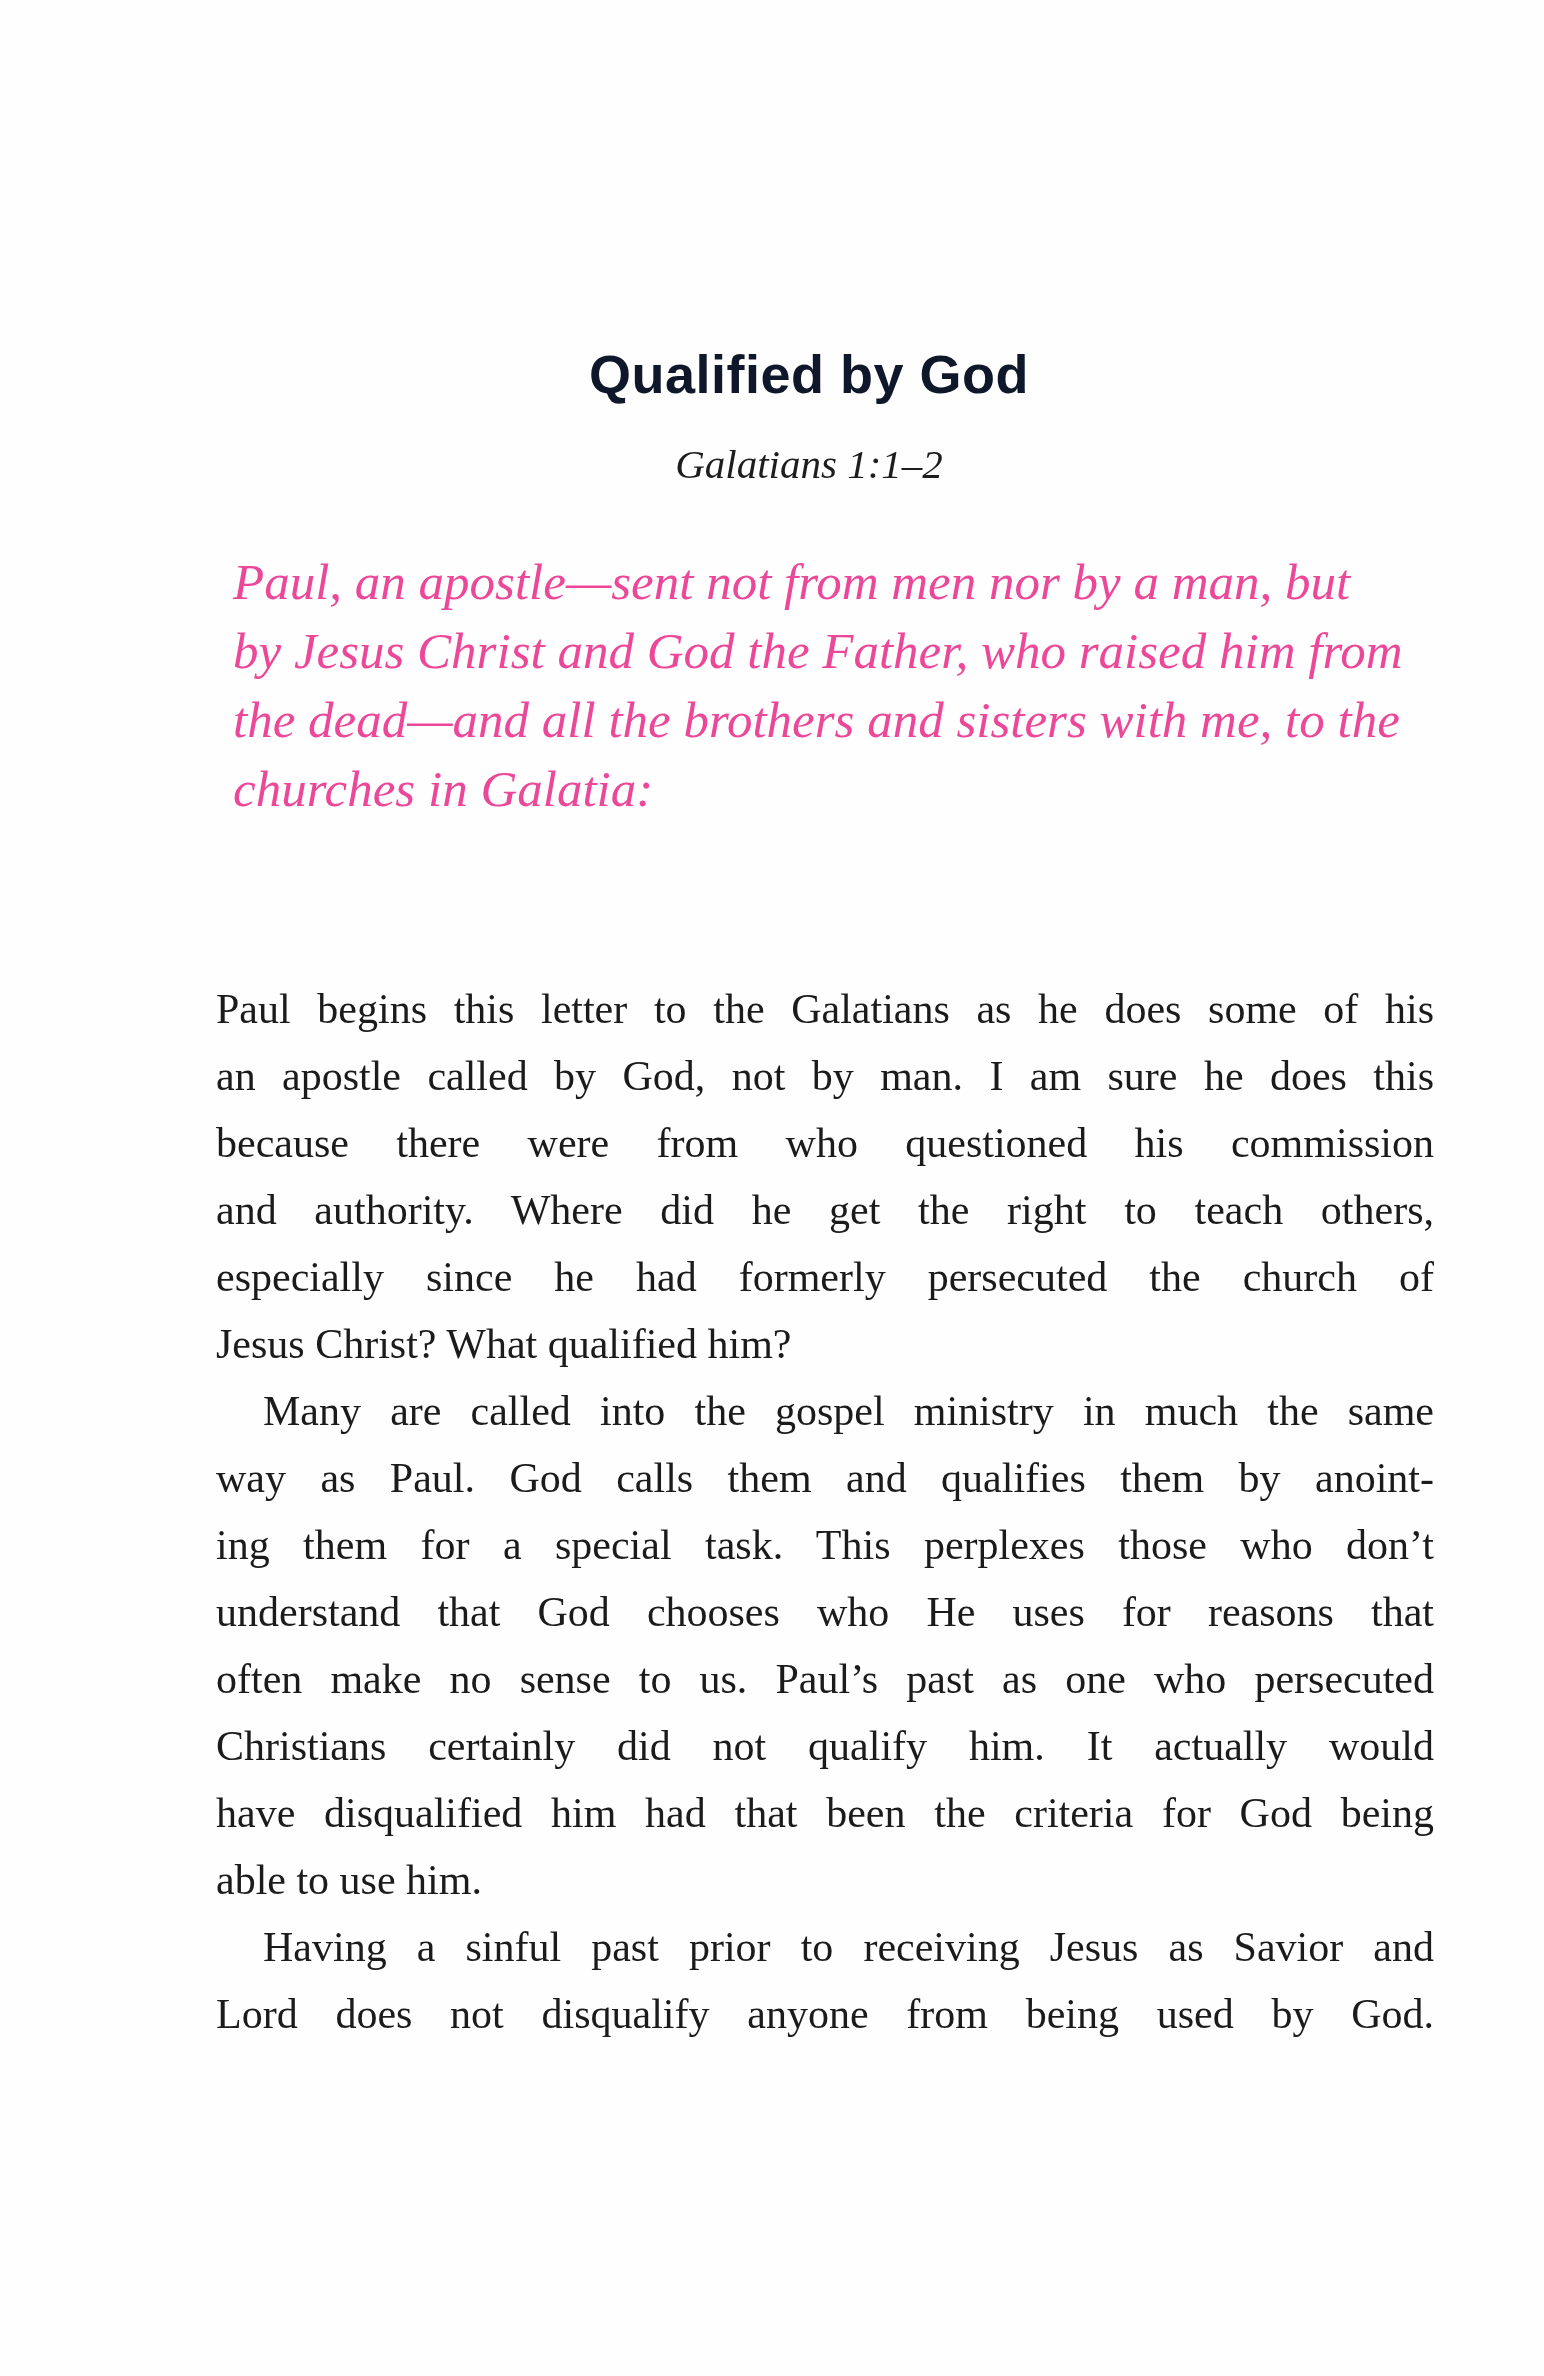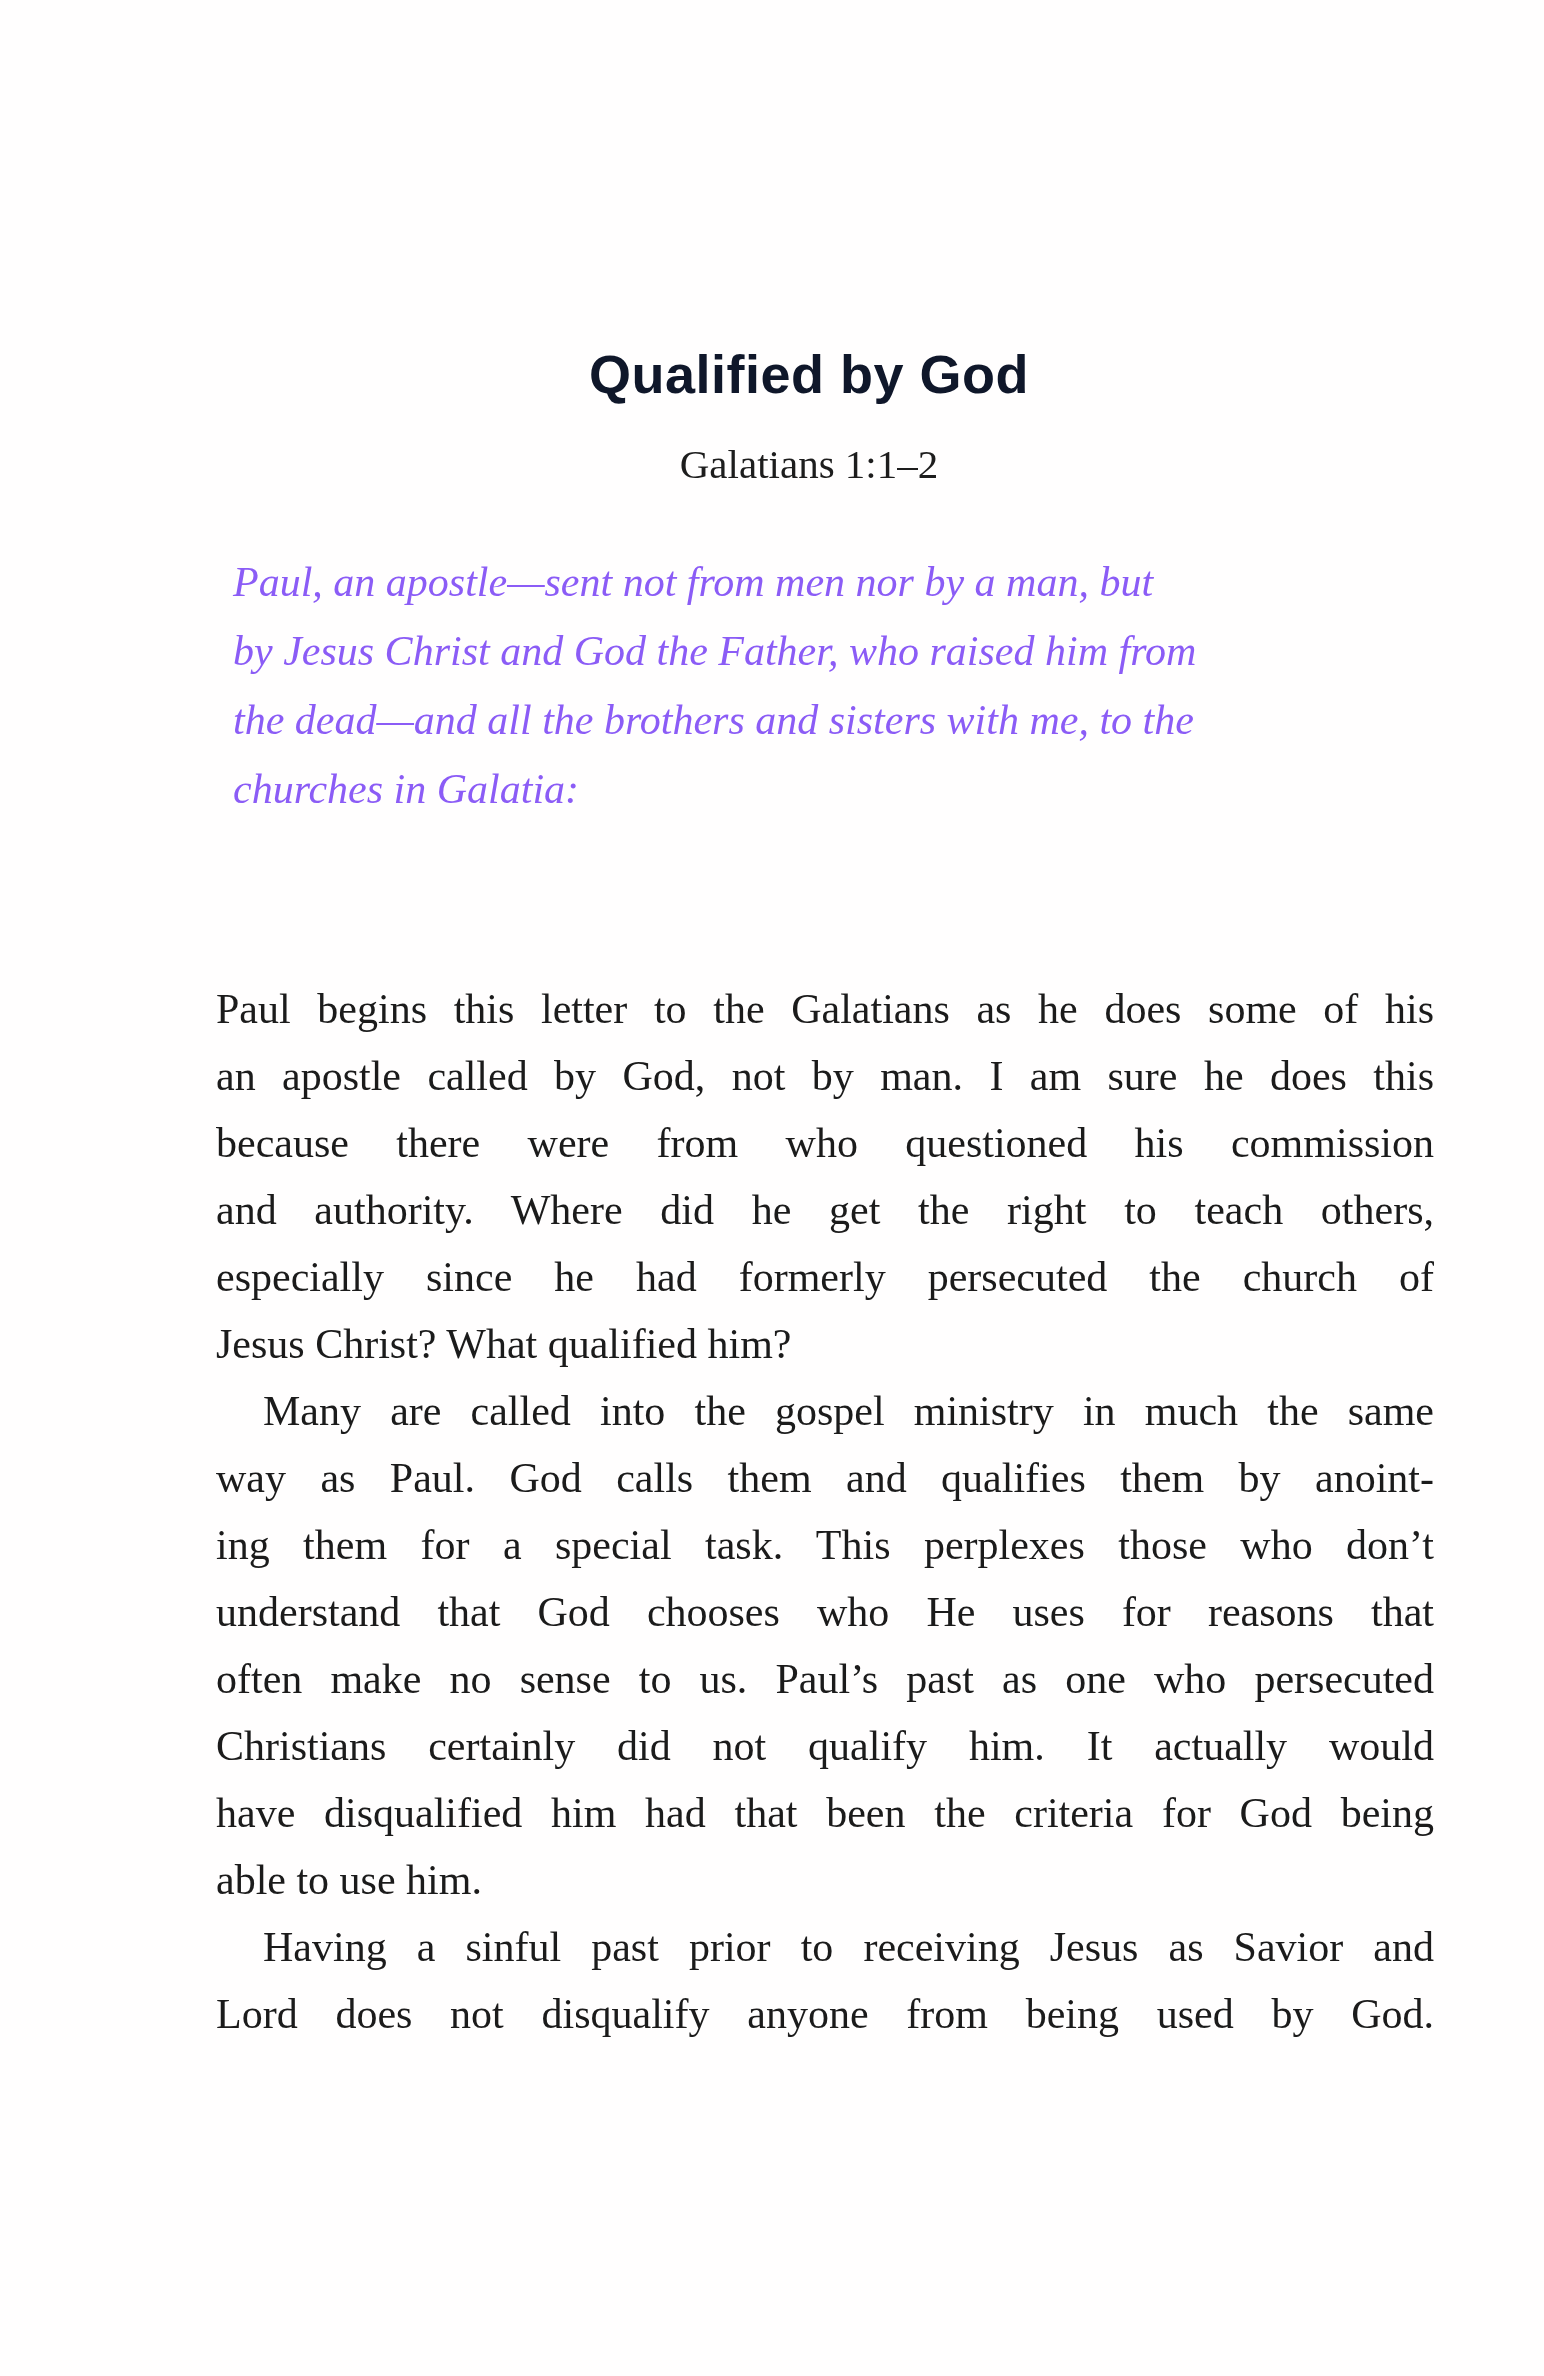--- a/index.html
+++ b/index.html
@@ -26,32 +26,33 @@
     font-family: "Liberation Sans", sans-serif;
     font-weight: 700;
     font-size: 54px;
     line-height: 1.0;
     letter-spacing: 0.5px;
   }
   .chapter-reference {
     margin-top: 39px;
     text-align: center;
     font-family: "Liberation Serif", serif;
+    font-style: italic;
     font-size: 41px;
     line-height: 1.2;
     color: #1d1d1d;
   }
   .scripture-quote {
     margin-top: 59px;
     margin-left: 49px;
     margin-right: 148px;
     font-style: italic;
-    font-size: 42px;
+    font-size: 51px;
     line-height: 69px;
-    color: #8b5cf6;
+    color: #ec4899;
   }
   .qline { text-align: left; white-space: nowrap; }
   .body-text {
     margin-top: 152px;
     font-size: 42px;
     line-height: 67px;
     color: #1b1b1b;
     margin-left: 32px;
   }
   .bline.just {

